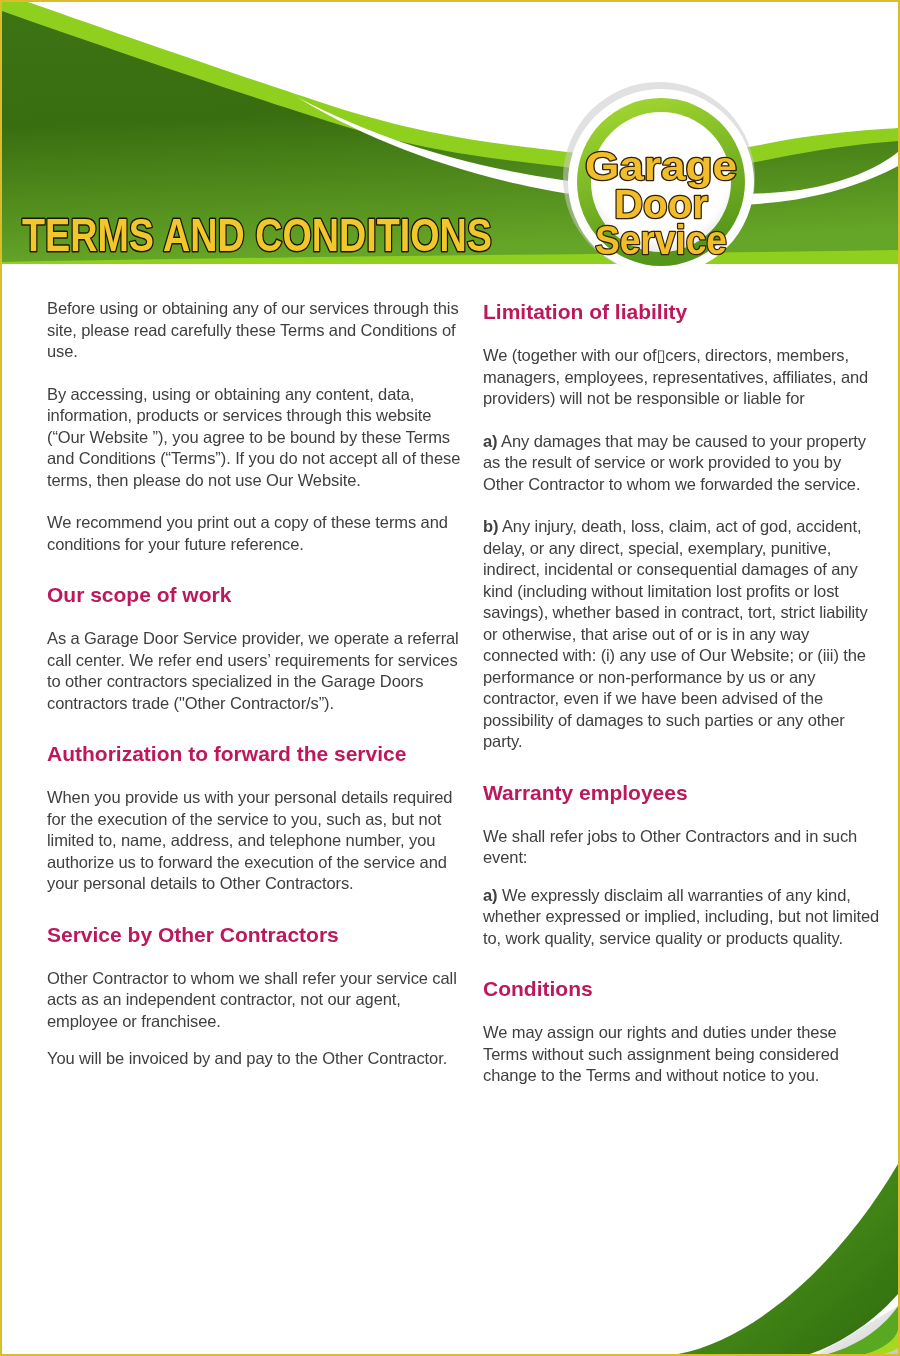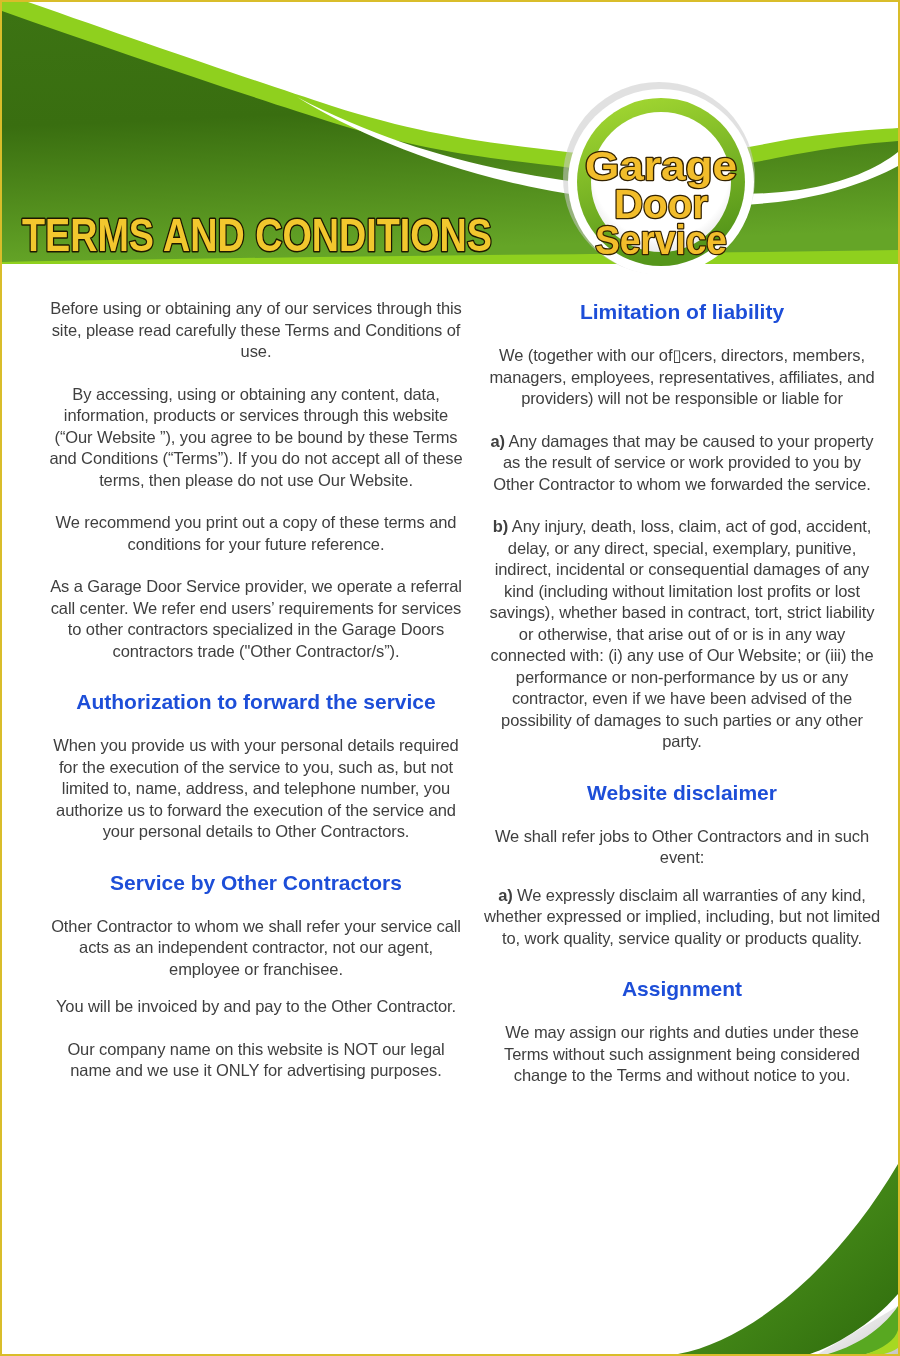--- a/index.html
+++ b/index.html
@@ -1,35 +1,34 @@
 <!DOCTYPE html>
 <html><head>
 <meta charset="utf-8">
 <style>
   html,body{margin:0;padding:0;background:#ffffff;}
   .page{
     position:relative;width:900px;height:1356px;box-sizing:border-box;
     border:2px solid #d9bd2a;background:#ffffff;overflow:hidden;
     font-family:"Liberation Sans", sans-serif;
-    text-align:center;
   }
   .header{position:absolute;top:0;left:0;width:896px;height:276px;}
   .header svg{display:block;}
   .content{
     position:absolute;top:268px;left:0;display:flex;gap:18px;
     padding:28px 38px 0 45px;box-sizing:border-box;width:896px;
   }
   .col{color:#3f3f3f;font-size:16.5px;line-height:21.5px;letter-spacing:-0.1px;}
   .col.left{width:418px;flex:0 0 auto;}
   .col.right{width:398px;flex:0 0 auto;}
   .col p{margin:21px 0 0 0;}
   .col p:first-child{margin-top:0;}
   .col p.tight{margin-top:16px;}
   .col h2{
-    font-size:21px;line-height:25px;color:#1d4ed8;
+    font-size:21px;line-height:25px;color:#be185d;
     margin:27px 0 21px 0;letter-spacing:0;
   }
   .col h2:first-child{margin-top:1px;}
   .clause-label{font-weight:bold;}
   .footer-deco{position:absolute;right:0;bottom:0;}
 </style>
 </head>
 <body>
 
 <div class="page">
@@ -71,38 +70,38 @@
       <text x="20" y="249" font-family="Liberation Sans, sans-serif" font-size="46" font-weight="bold" fill="#f2c72e" stroke="#1c1800" stroke-width="3" paint-order="stroke" stroke-linejoin="round" textLength="470" lengthAdjust="spacingAndGlyphs">TERMS AND CONDITIONS</text>
     </svg>
   </div>
 
   <div class="content">
 
     <div class="col left">
       <p>Before using or obtaining any of our services through this site, please read carefully these Terms and Conditions of use.</p>
       <p>By accessing, using or obtaining any content, data, information, products or services through this website (“Our Website ”), you agree to be bound by these Terms and Conditions (“Terms”). If you do not accept all of these terms, then please do not use Our Website.</p>
       <p>We recommend you print out a copy of these terms and conditions for your future reference.</p>
+      <h2>Our scope of work</h2>
       <p>As a Garage Door Service provider, we operate a referral call center. We refer end users’ requirements for services to other contractors specialized in the Garage Doors contractors trade ("Other Contractor/s”).</p>
       <h2>Authorization to forward the service</h2>
       <p>When you provide us with your personal details required for the execution of the service to you, such as, but not limited to, name, address, and telephone number, you authorize us to forward the execution of the service and your personal details to Other Contractors.</p>
       <h2>Service by Other Contractors</h2>
       <p>Other Contractor to whom we shall refer your service call acts as an independent contractor, not our agent, employee or franchisee.</p>
       <p class="tight">You will be invoiced by and pay to the Other Contractor.</p>
-      <p>Our company name on this website is NOT our legal name and we use it ONLY for advertising purposes.</p>
     </div>
 
     <div class="col right">
       <h2>Limitation of liability</h2>
       <p>We (together with our of▯cers, directors, members, managers, employees, representatives, affiliates, and providers) will not be responsible or liable for</p>
       <p><b class="clause-label">a)</b> <span>Any damages that may be caused to your property as the result of service or work provided to you by Other Contractor to whom we forwarded the service.</span></p>
       <p><b class="clause-label">b)</b> <span>Any injury, death, loss, claim, act of god, accident, delay, or any direct, special, exemplary, punitive, indirect, incidental or consequential damages of any kind (including without limitation lost profits or lost savings), whether based in contract, tort, strict liability or otherwise, that arise out of or is in any way connected with: (i) any use of Our Website; or (iii) the performance or non-performance by us or any contractor, even if we have been advised of the possibility of damages to such parties or any other party.</span></p>
-      <h2>Website disclaimer</h2>
+      <h2>Warranty employees</h2>
       <p>We shall refer jobs to Other Contractors and in such event:</p>
       <p class="tight"><b class="clause-label">a)</b> <span>We expressly disclaim all warranties of any kind, whether expressed or implied, including, but not limited to, work quality, service quality or products quality.</span></p>
-      <h2>Assignment</h2>
+      <h2>Conditions</h2>
       <p>We may assign our rights and duties under these Terms without such assignment being considered change to the Terms and without notice to you.</p>
     </div>
 
   </div>
 
   <svg class="footer-deco" width="460" height="260" viewBox="0 0 460 260">
     <defs>
       <linearGradient id="gBand" x1="0" y1="0" x2="1" y2="1">
         <stop offset="0" stop-color="#57a321"></stop>
         <stop offset="1" stop-color="#2f6b0d"></stop>

